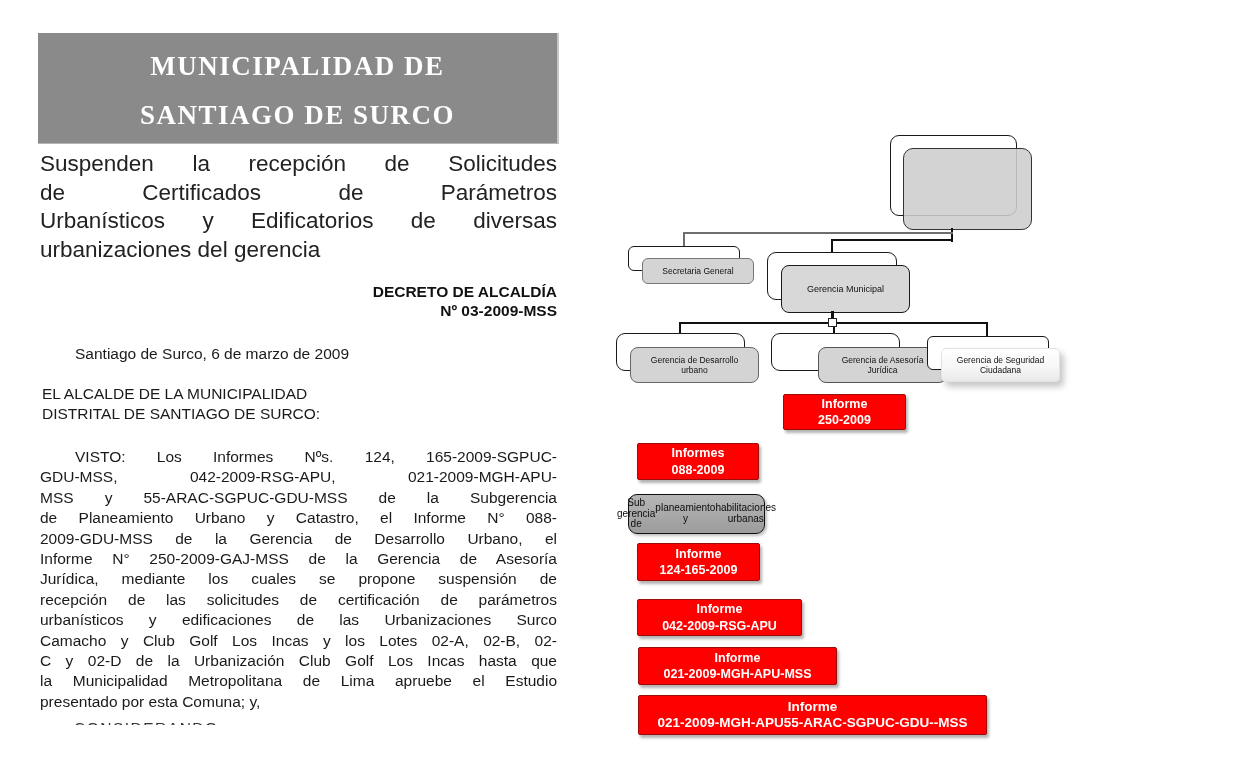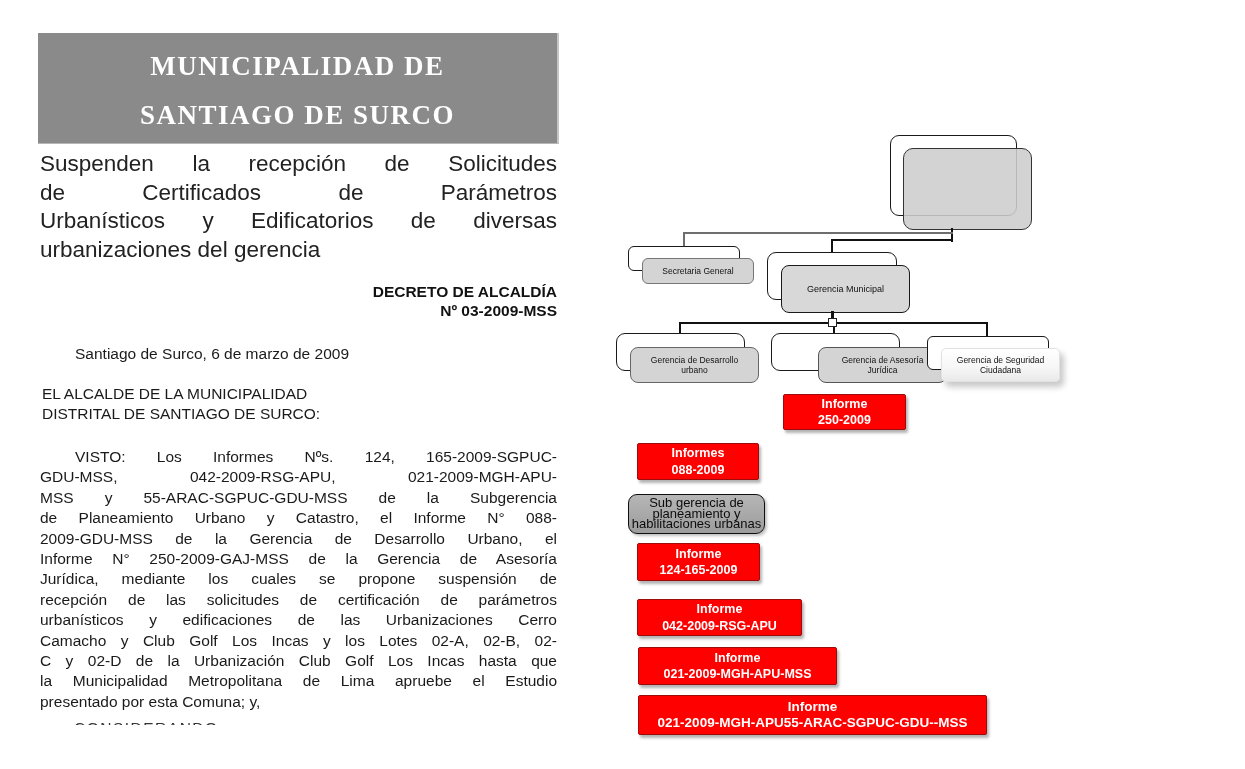--- a/index.html
+++ b/index.html
@@ -33,22 +33,22 @@
   .graybox{position:absolute;background:#d4d4d4;border:1.4px solid #333333;border-radius:8px;
     display:flex;flex-direction:column;align-items:center;justify-content:center;
     text-align:center;color:#111;font-size:8.5px;line-height:10.5px;}
   .rootfront{background:rgba(205,205,205,0.88);}
   .silverbox{position:absolute;background:linear-gradient(180deg,#ffffff 0%,#f7f7f7 55%,#e9e9e9 100%);
     border:1px solid #e2e2e2;border-radius:5px;box-shadow:4px 5px 6px rgba(0,0,0,0.22);
     display:flex;flex-direction:column;align-items:center;justify-content:center;
     text-align:center;color:#111;font-size:8.5px;line-height:10.5px;}
   .subgray{position:absolute;background:linear-gradient(180deg,#b6b6b6,#9c9c9c);
     border:1.6px solid #0f0f0f;border-radius:9px;box-shadow:2px 2px 3px rgba(0,0,0,0.25);
-    display:flex;flex-direction:column;align-items:center;justify-content:center;
-    text-align:center;color:#0c0c0c;font-size:13px;line-height:10.8px;}
+    display:flex;flex-direction:row;align-items:center;justify-content:center;
+    text-align:center;color:#0c0c0c;font-size:10px;line-height:10.8px;}
   .redbox{position:absolute;background:#ff0000;border:1.6px solid #9e0b0b;border-radius:2px;
     box-shadow:2px 3px 3px rgba(0,0,0,0.3);
     display:flex;flex-direction:column;align-items:center;justify-content:center;
     text-align:center;color:#ffffff;font-weight:bold;font-size:12.5px;line-height:16.5px;}
   .redbox.wide{font-size:13.5px;}
   .hline,.vline{position:absolute;background:#111111;}
   .hline{height:2px;}
   .vline{width:2px;}
   .hline.gray{background:#6e6e6e;}
   .junction{position:absolute;width:7px;height:7px;background:#ffffff;border:1.4px solid #222;}
@@ -84,21 +84,21 @@
 
   <div class="visto">
     <div class="jline vline0">VISTO: Los Informes Nºs. 124, 165-2009-SGPUC-</div>
     <div class="jline">GDU-MSS, 042-2009-RSG-APU, 021-2009-MGH-APU-</div>
     <div class="jline">MSS y 55-ARAC-SGPUC-GDU-MSS de la Subgerencia</div>
     <div class="jline">de Planeamiento Urbano y Catastro, el Informe N° 088-</div>
     <div class="jline">2009-GDU-MSS de la Gerencia de Desarrollo Urbano, el</div>
     <div class="jline">Informe N° 250-2009-GAJ-MSS de la Gerencia de Asesoría</div>
     <div class="jline">Jurídica, mediante los cuales se propone suspensión de</div>
     <div class="jline">recepción de las solicitudes de certificación de parámetros</div>
-    <div class="jline">urbanísticos y edificaciones de las Urbanizaciones Cerro</div>
+    <div class="jline">urbanísticos y edificaciones de las Urbanizaciones Surco</div>
     <div class="jline">Camacho y Club Golf Los Incas y los Lotes 02-A, 02-B, 02-</div>
     <div class="jline">C y 02-D de la Urbanización Club Golf Los Incas hasta que</div>
     <div class="jline">la Municipalidad Metropolitana de Lima apruebe el Estudio</div>
     <div>presentado por esta Comuna; y,</div>
   </div>
 
   <div class="cutoff">CONSIDERANDO:</div>
 
   <div class="backbox" style="left:890px;top:135px;width:125px;height:79px;"></div>
   <div class="graybox rootfront" style="left:903px;top:148px;width:127px;height:80px;border-radius:10px;"></div>

